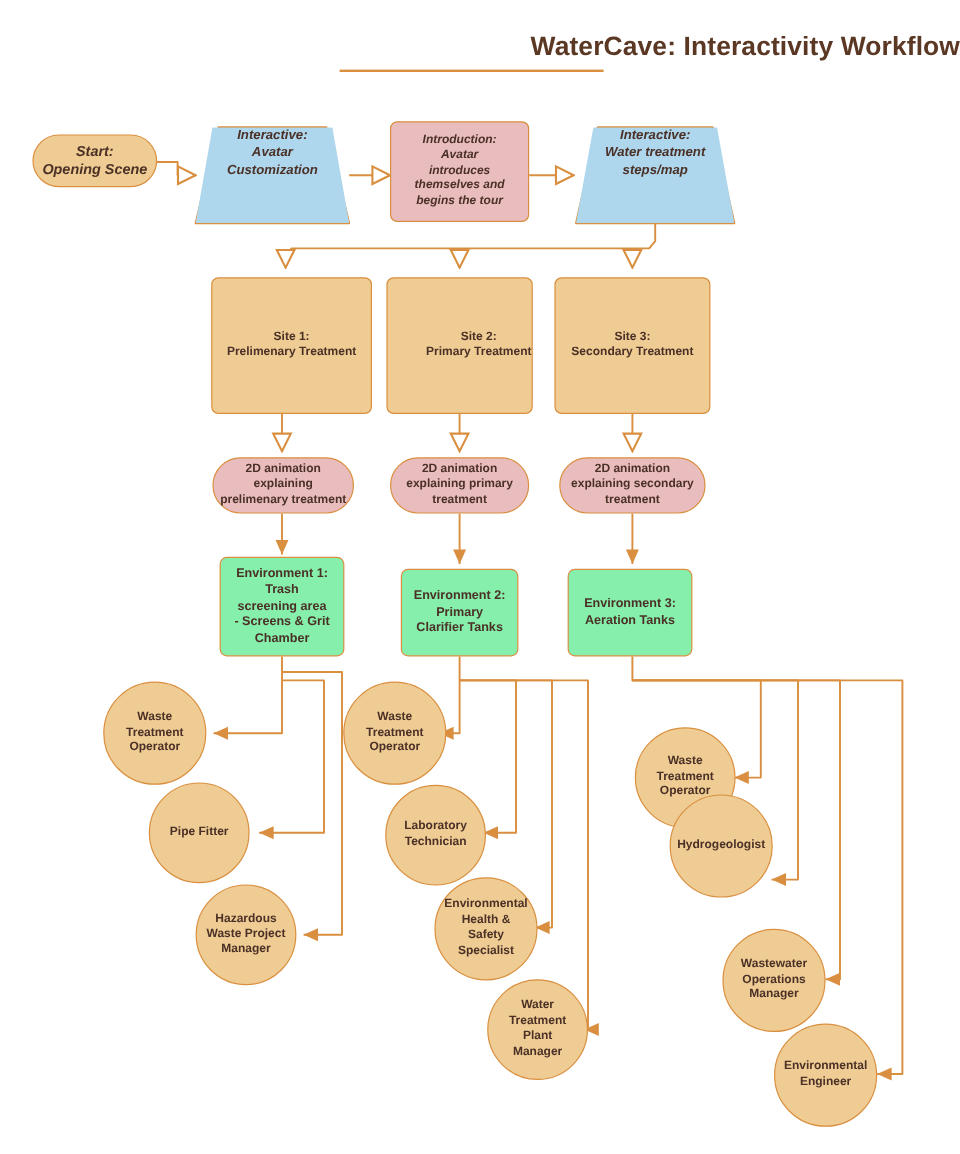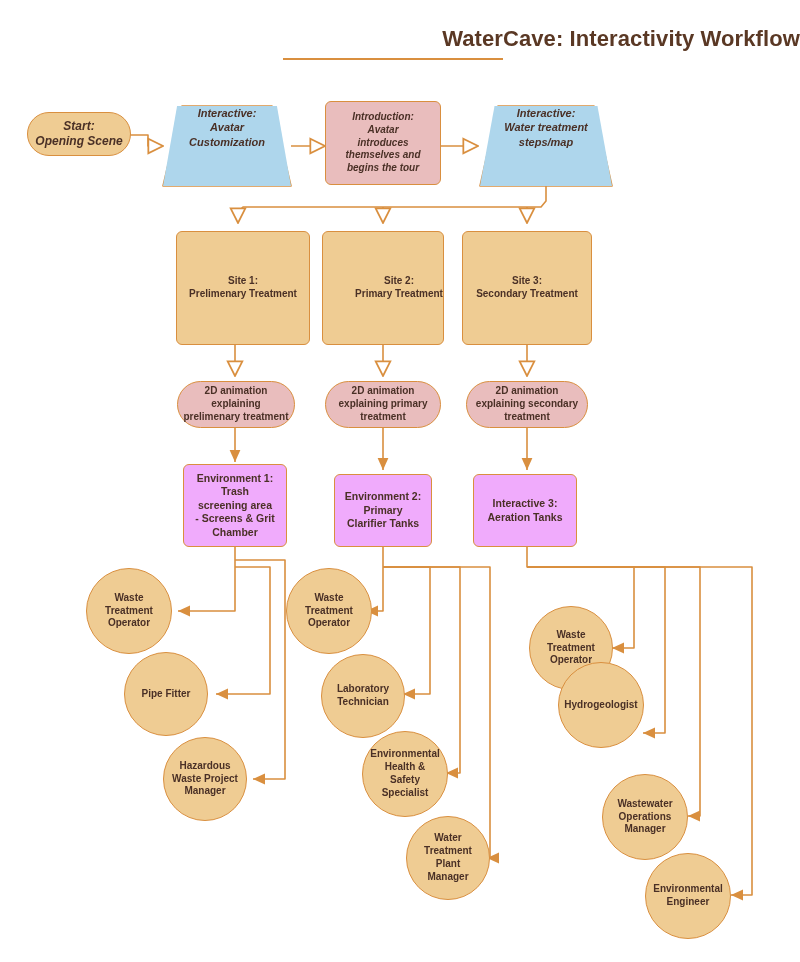--- a/index.html
+++ b/index.html
@@ -49,21 +49,21 @@
     display: flex;
     align-items: center;
     justify-content: center;
     text-align: center;
     color: #4a3026;
     font-weight: bold;
     line-height: 1.28;
     border: 1.6px solid #d98f3f;
   }
   .n-tan  { background: #efcc93; }
-  .n-blue { background: #f0abfc; }
+  .n-blue { background: #86efac; }
   .n-pink { background: #e9bdbd; }
   .shape-stadium { border-radius: 999px; }
   .shape-rect    { border-radius: 6px; }
   .shape-circle  { border-radius: 50%; }
 
   .trap {
     position: absolute;
     box-sizing: border-box;
     display: flex;
     align-items: center;
@@ -204,21 +204,21 @@
   <span>screening area</span>
   <span>- Screens &amp; Grit</span>
   <span>Chamber</span>
 </div>
 <div class="node n-blue shape-rect t105" style="left:334px; top:474px; width:98px; height:73px; flex-direction:column;">
   <span>Environment 2:</span>
   <span>Primary</span>
   <span>Clarifier Tanks</span>
 </div>
 <div class="node n-blue shape-rect t105" style="left:473px; top:474px; width:104px; height:73px; flex-direction:column;">
-  <span>Interactive 3:</span>
+  <span>Environment 3:</span>
   <span>Aeration Tanks</span>
 </div>
 
 <div class="node n-tan shape-circle t10" style="left:86px; top:568px; width:86px; height:86px; flex-direction:column;">
   <span>Waste</span>
   <span>Treatment</span>
   <span>Operator</span>
 </div>
 <div class="node n-tan shape-circle t10" style="left:124px; top:652px; width:84px; height:84px; flex-direction:column;">
   <span>Pipe Fitter</span>

